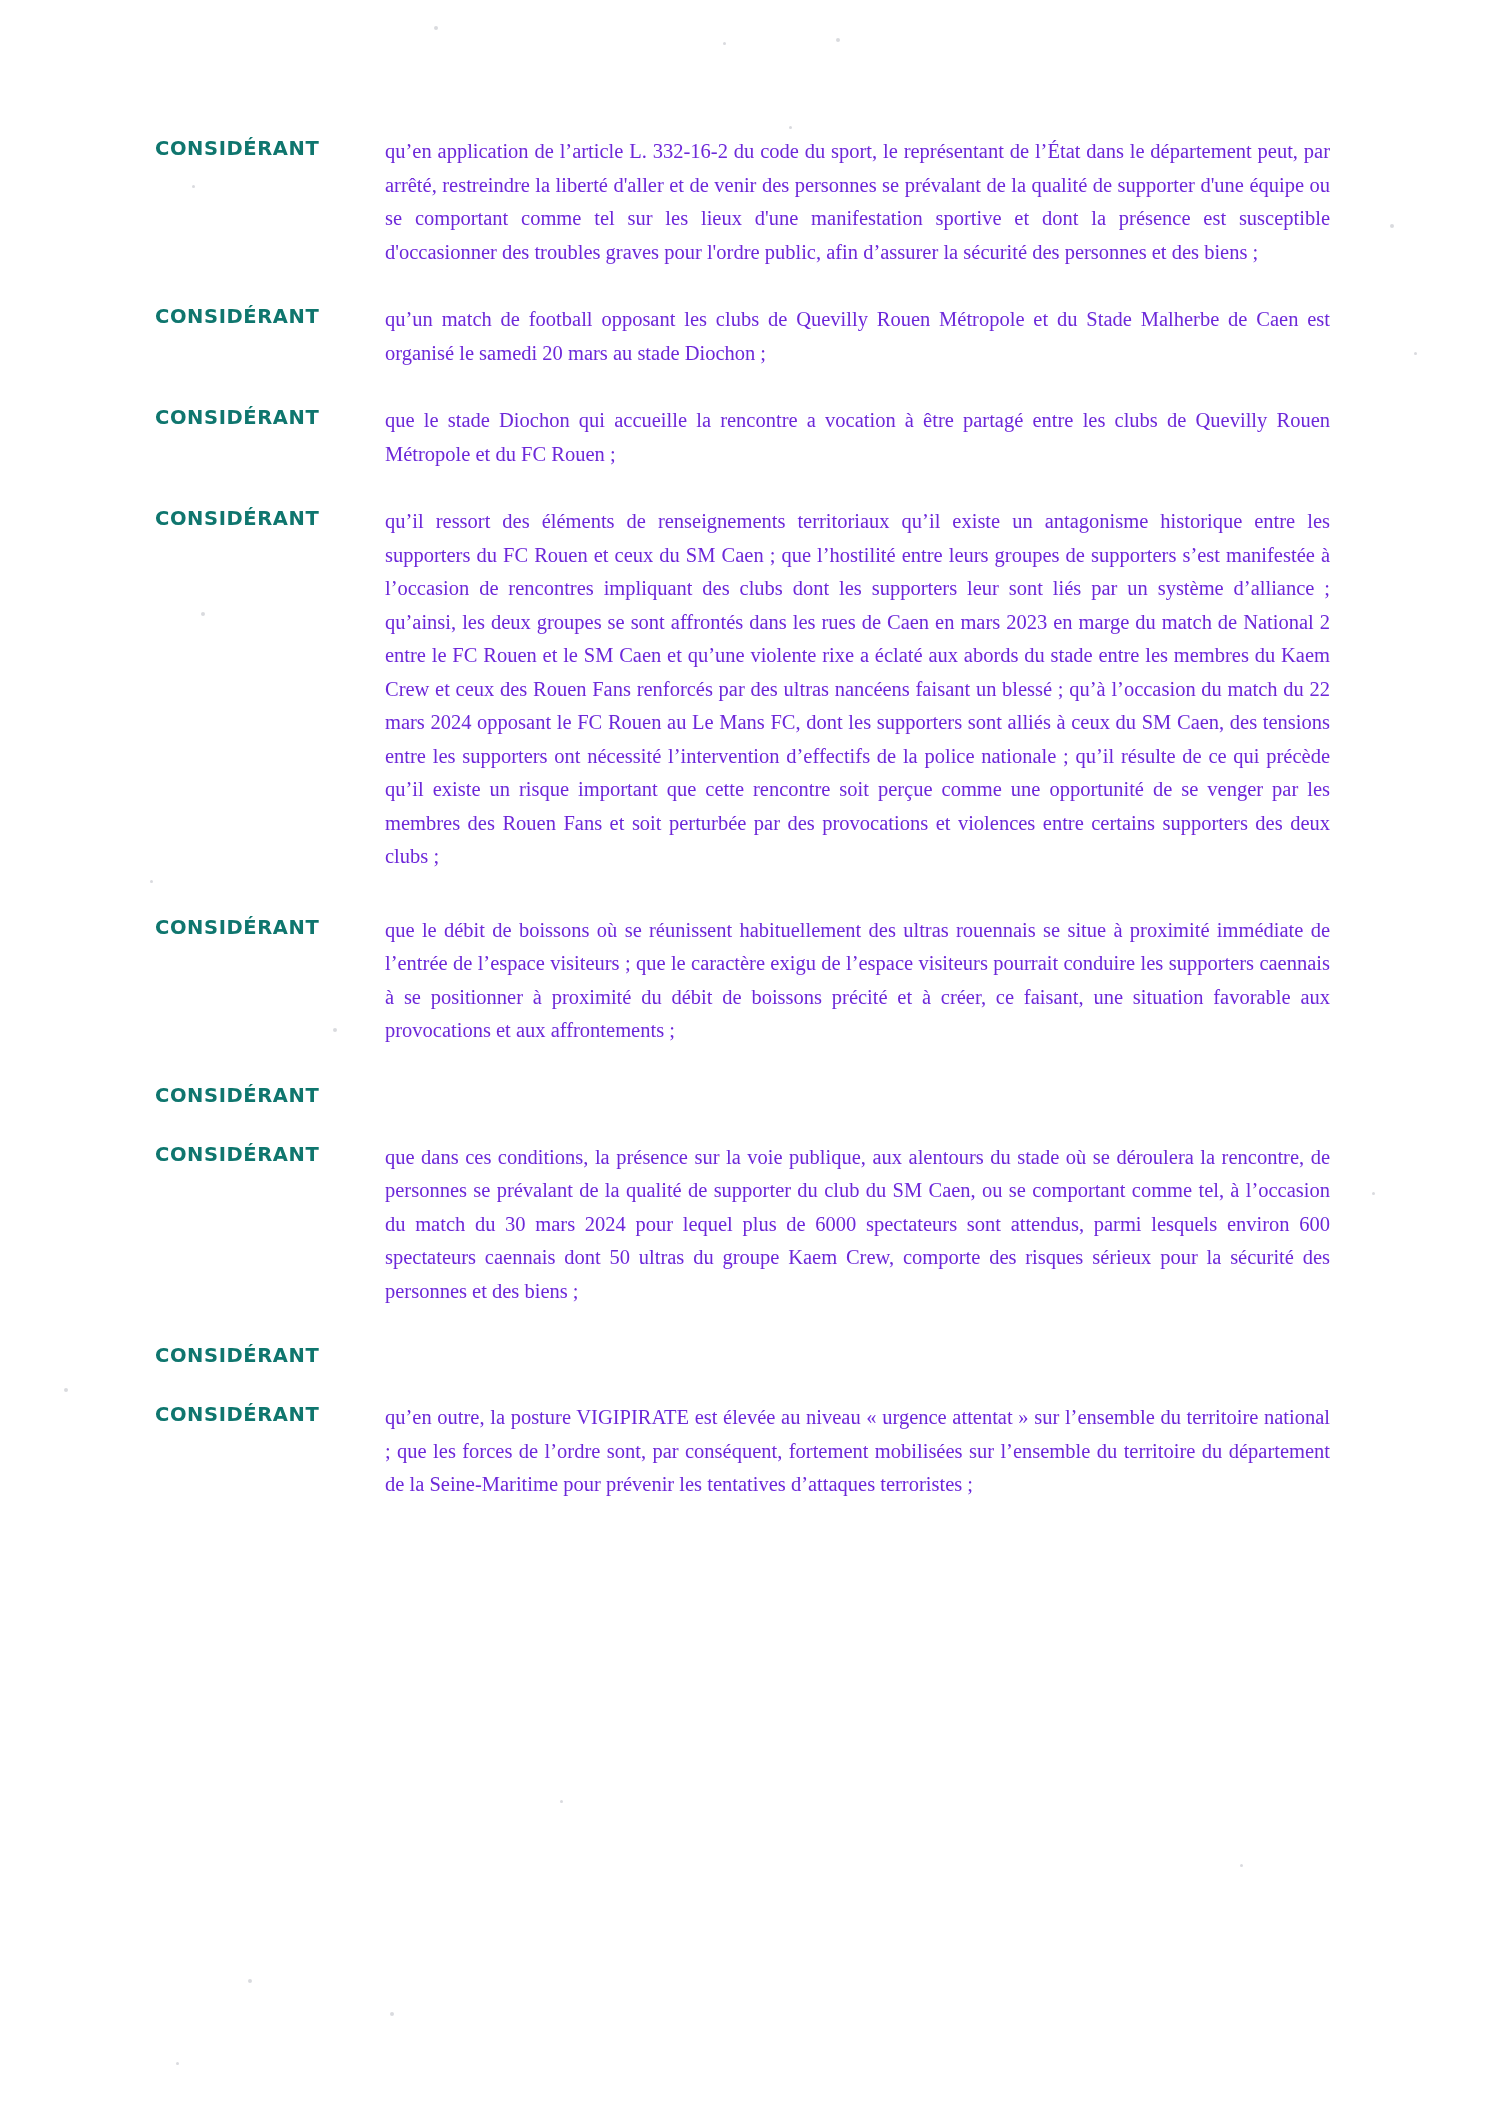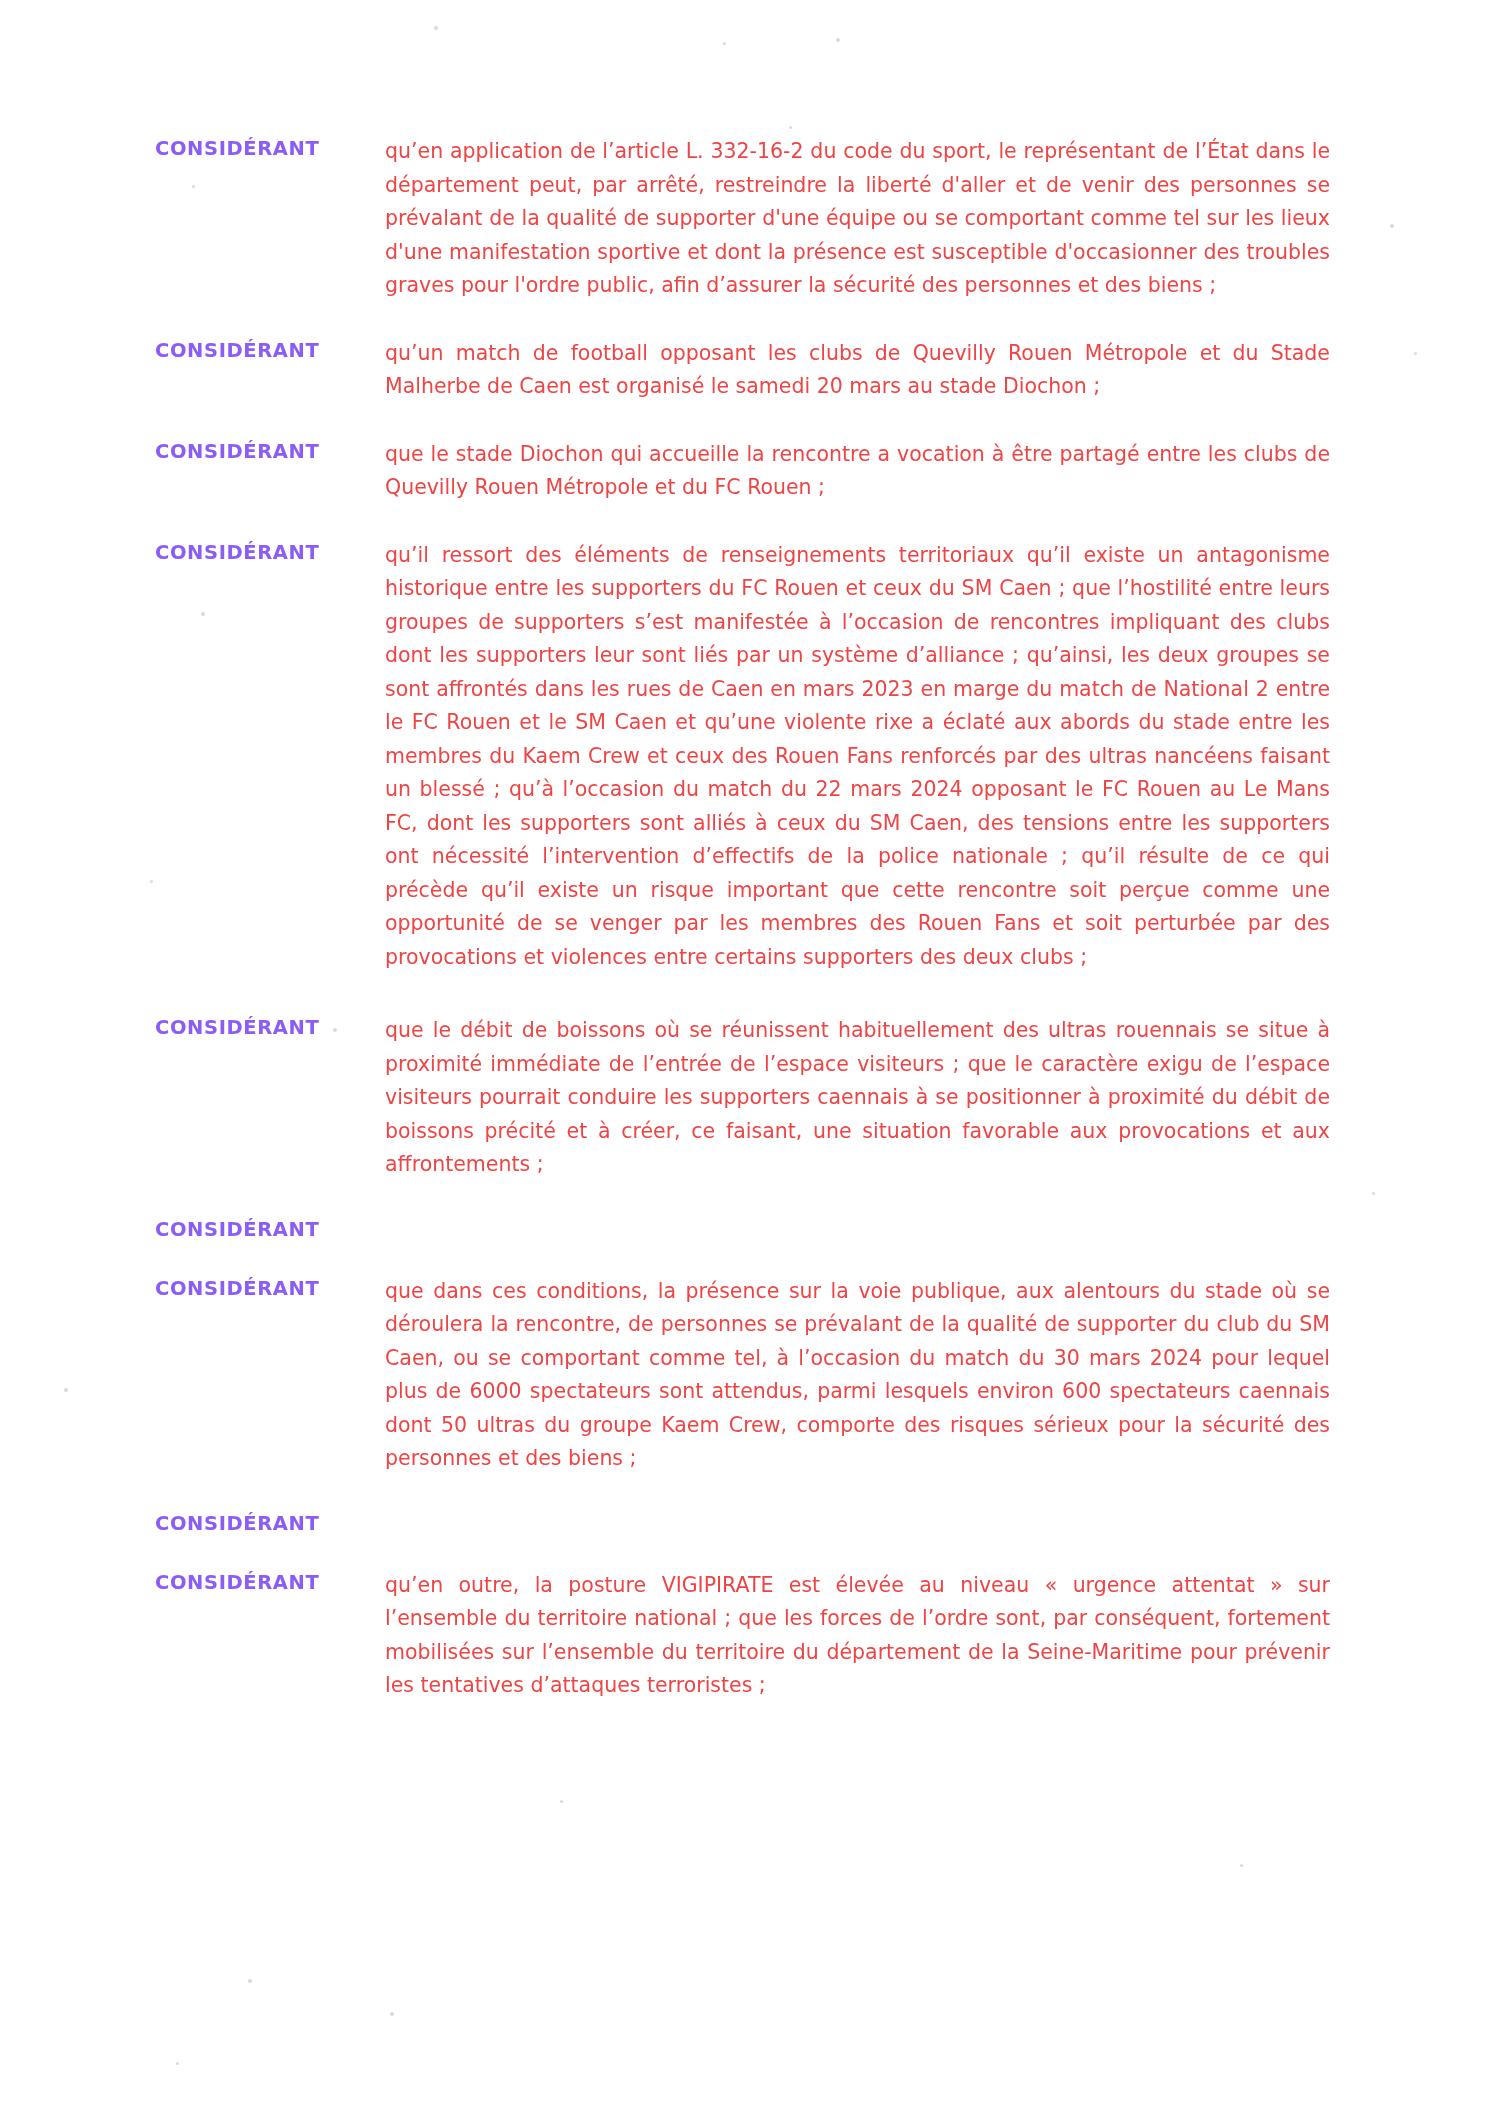--- a/index.html
+++ b/index.html
@@ -42,33 +42,34 @@
     display: flex;
     align-items: flex-start;
     margin-bottom: 26px;
   }
 
   .clause-label {
     flex: 0 0 230px;
     font-size: 19.5px;
     letter-spacing: .6px;
     font-weight: 700;
-    color: #8b5cf6;
+    color: #0f766e;
     padding-top: 2px;
     white-space: nowrap;
   }
 
   .clause-text {
     flex: 1 1 auto;
     font-size: 20.5px;
     line-height: 33.5px;
     text-align: justify;
     text-justify: inter-word;
-    color: #ef4444;
+    color: #6d28d9;
     hyphens: none;
+    font-family: Liberation Serif, serif;
   }
 
   
   .clause.gap-lg { margin-bottom: 34px; }
   .clause.gap-xl { margin-bottom: 40px; }
 </style>
 </head>
 <body>
 
 <div class="page">

